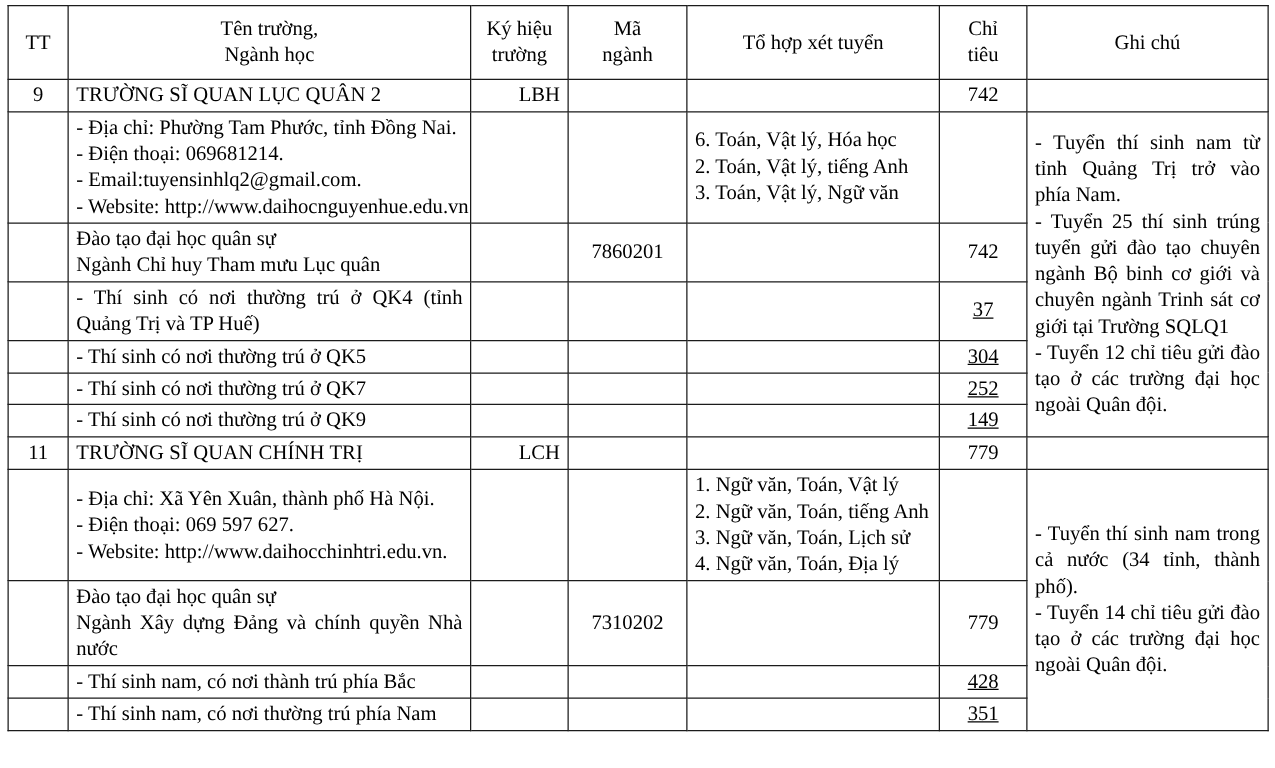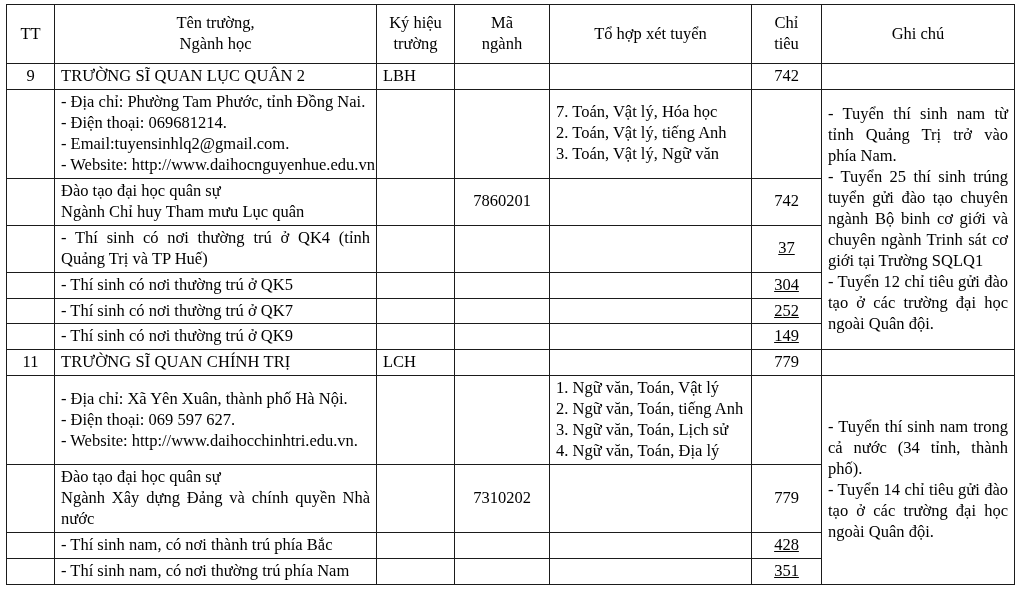--- a/index.html
+++ b/index.html
@@ -55,21 +55,21 @@
   .just  { text-align: justify; text-align-last: left; }
 
   
   .school-title {
     font-weight: bold;
     letter-spacing: 0.1px;
     font-size: 17px;
     padding-left: 8px;
   }
   .tt-num { font-weight: bold; text-align: center; font-size: 17px; }
-  .sym   { font-weight: bold; text-align: left; font-size: 17px; }
+  .sym   { font-weight: bold; text-align: right; font-size: 17px; }
   .quota-strong { font-weight: bold; text-align: center; font-size: 17px; }
   .quota-plain  { text-align: center; font-size: 17px; text-decoration: underline; }
 
   
   .contact-block { padding: 5px 8px 6px 10px; }
   .contact-line  { display: block; white-space: nowrap; }
 
   
   .combo-block { padding: 5px 6px 6px 8px; }
   .combo-line  { display: block; white-space: nowrap; }
@@ -163,21 +163,21 @@
         <td></td>
         <td class="contact-block">
           <span class="contact-line">- Địa chỉ: Phường Tam Phước, tỉnh Đồng Nai.</span>
           <span class="contact-line">- Điện thoại: 069681214.</span>
           <span class="contact-line">- Email:tuyensinhlq2@gmail.com.</span>
           <span class="contact-line">- Website: http://www.daihocnguyenhue.edu.vn</span>
         </td>
         <td></td>
         <td></td>
         <td class="combo-block">
-          <span class="combo-line">7. Toán, Vật lý, Hóa học</span>
+          <span class="combo-line">6. Toán, Vật lý, Hóa học</span>
           <span class="combo-line">2. Toán, Vật lý, tiếng Anh</span>
           <span class="combo-line">3. Toán, Vật lý, Ngữ văn</span>
         </td>
         <td></td>
         <td class="note-cell" rowspan="6">
           <span class="note-para">- Tuyển thí sinh nam từ tỉnh Quảng Trị trở vào phía Nam.</span>
           <span class="note-para">- Tuyển 25 thí sinh trúng tuyển gửi đào tạo chuyên ngành Bộ binh cơ giới và chuyên ngành Trinh sát cơ giới tại Trường SQLQ1</span>
           <span class="note-para">- Tuyển 12 chỉ tiêu gửi đào tạo ở các trường đại học ngoài Quân đội.</span>
         </td>
       </tr>

